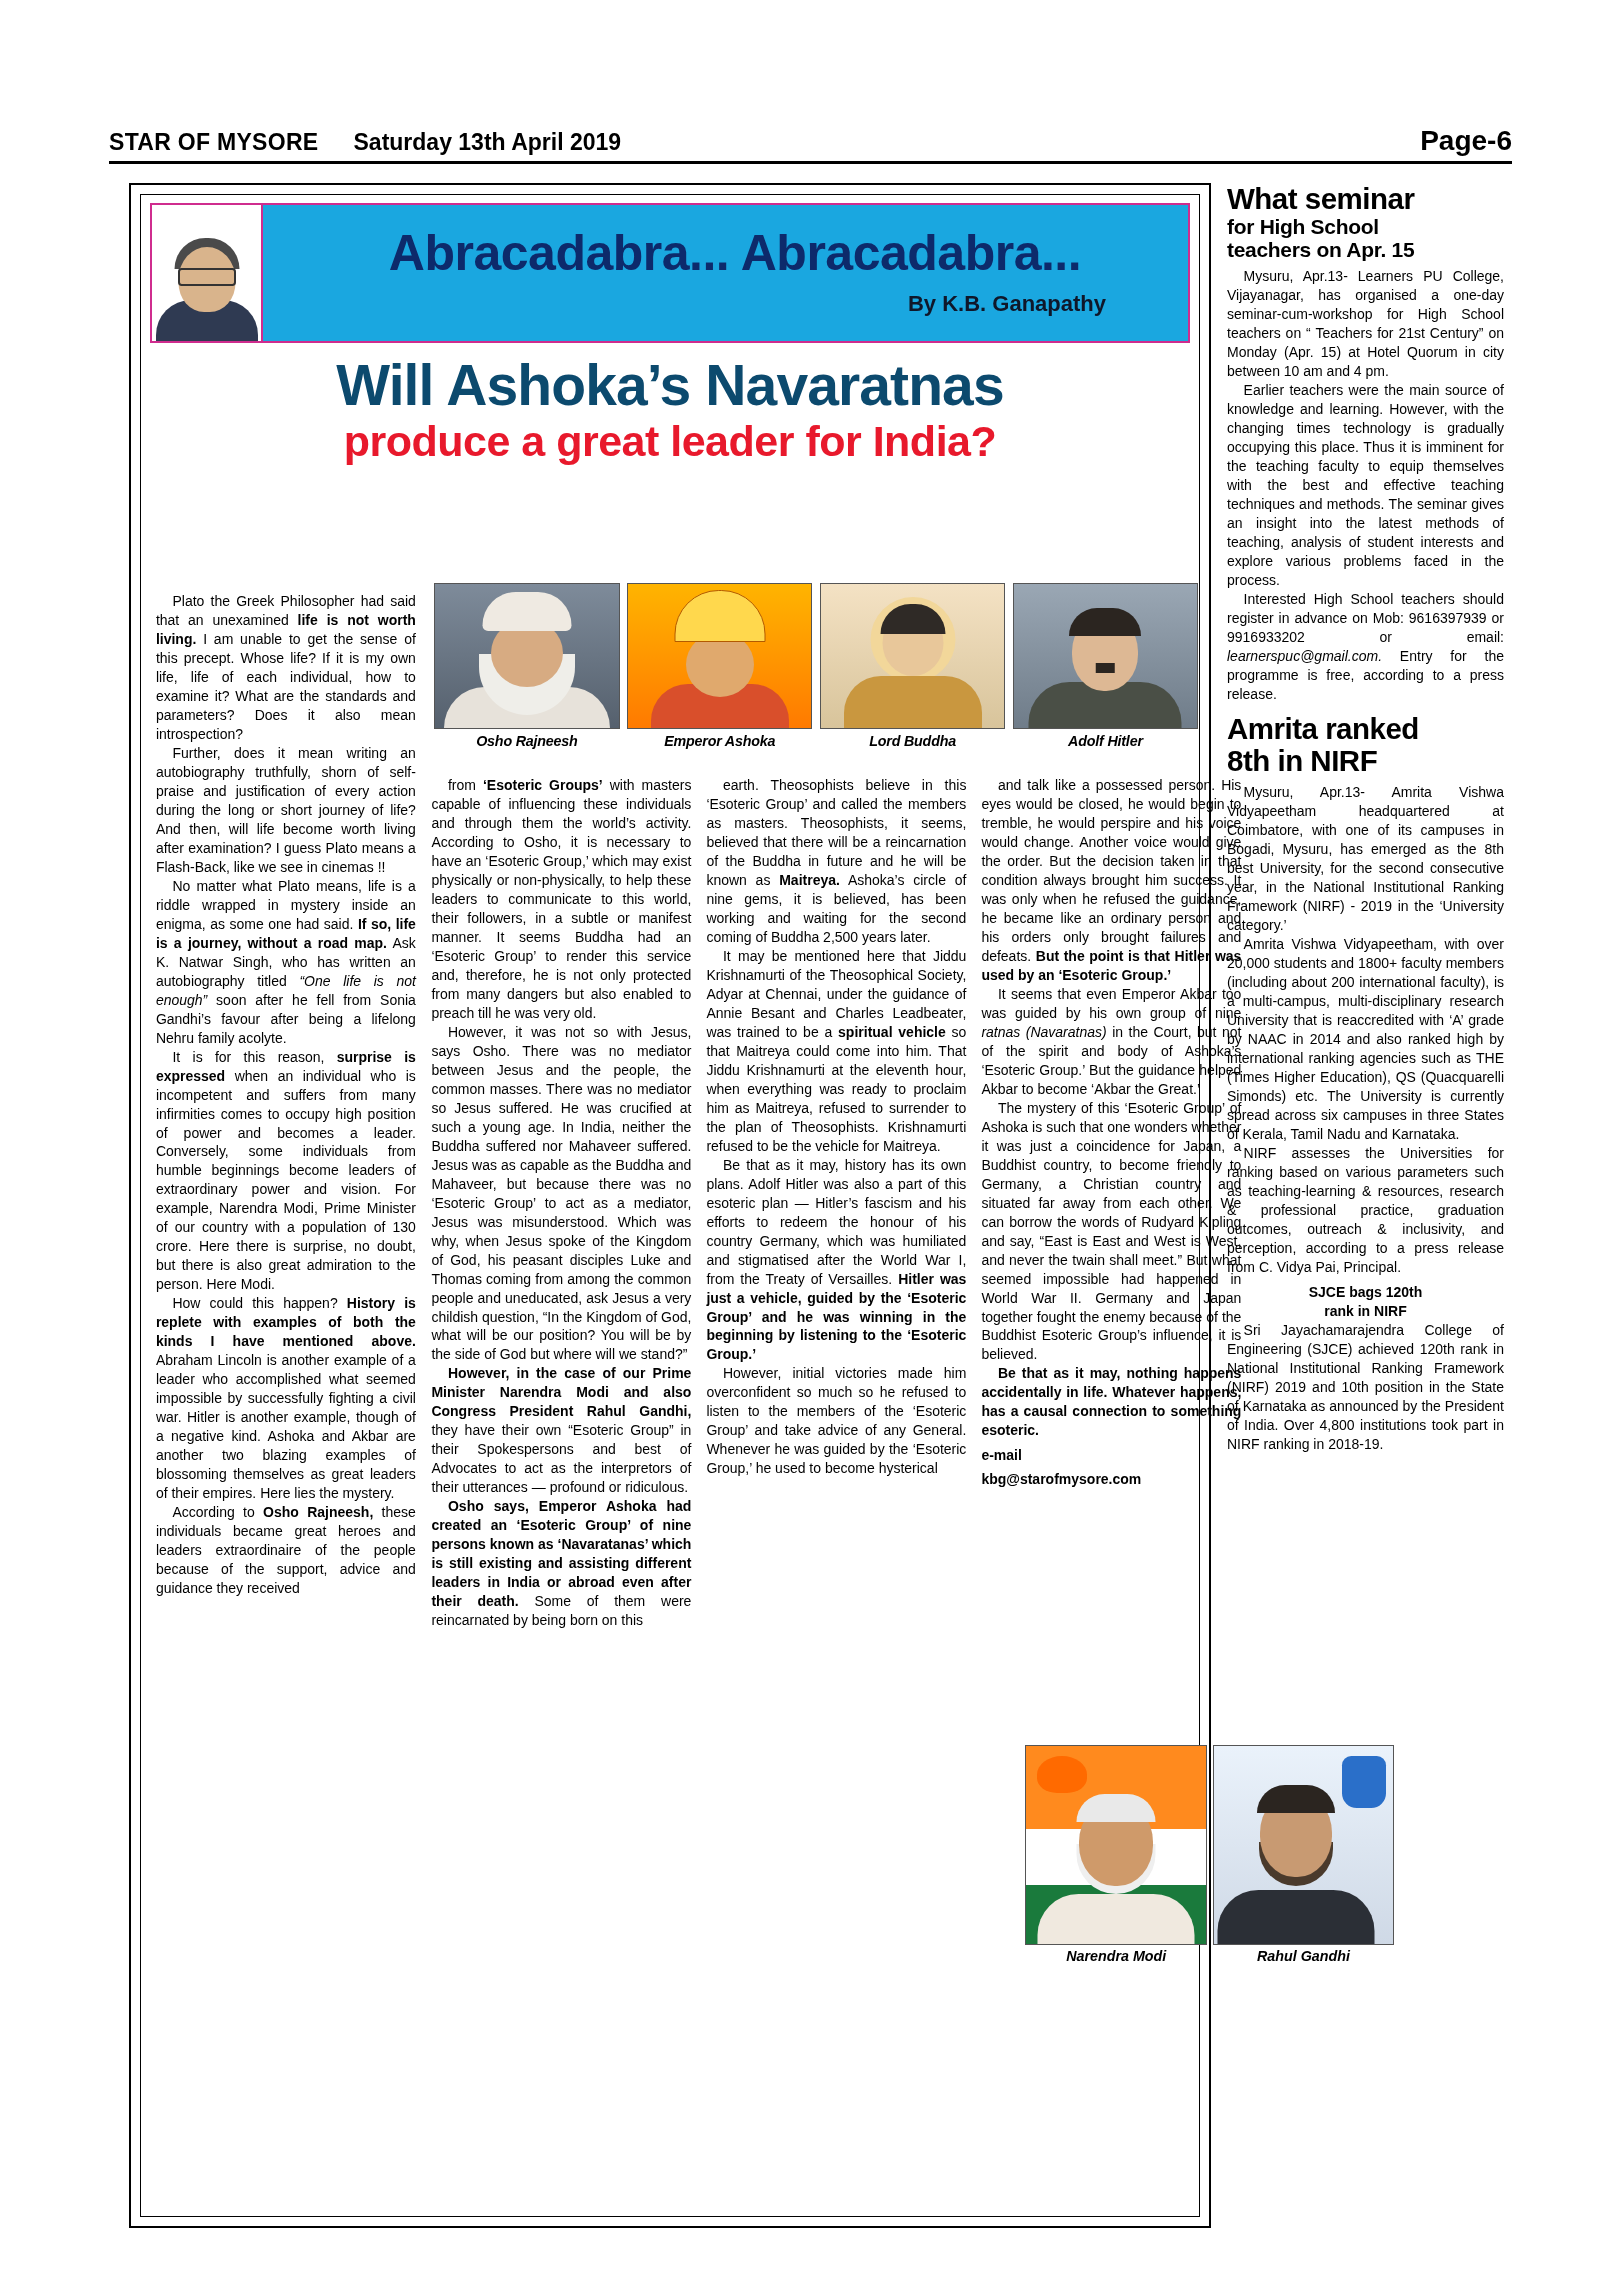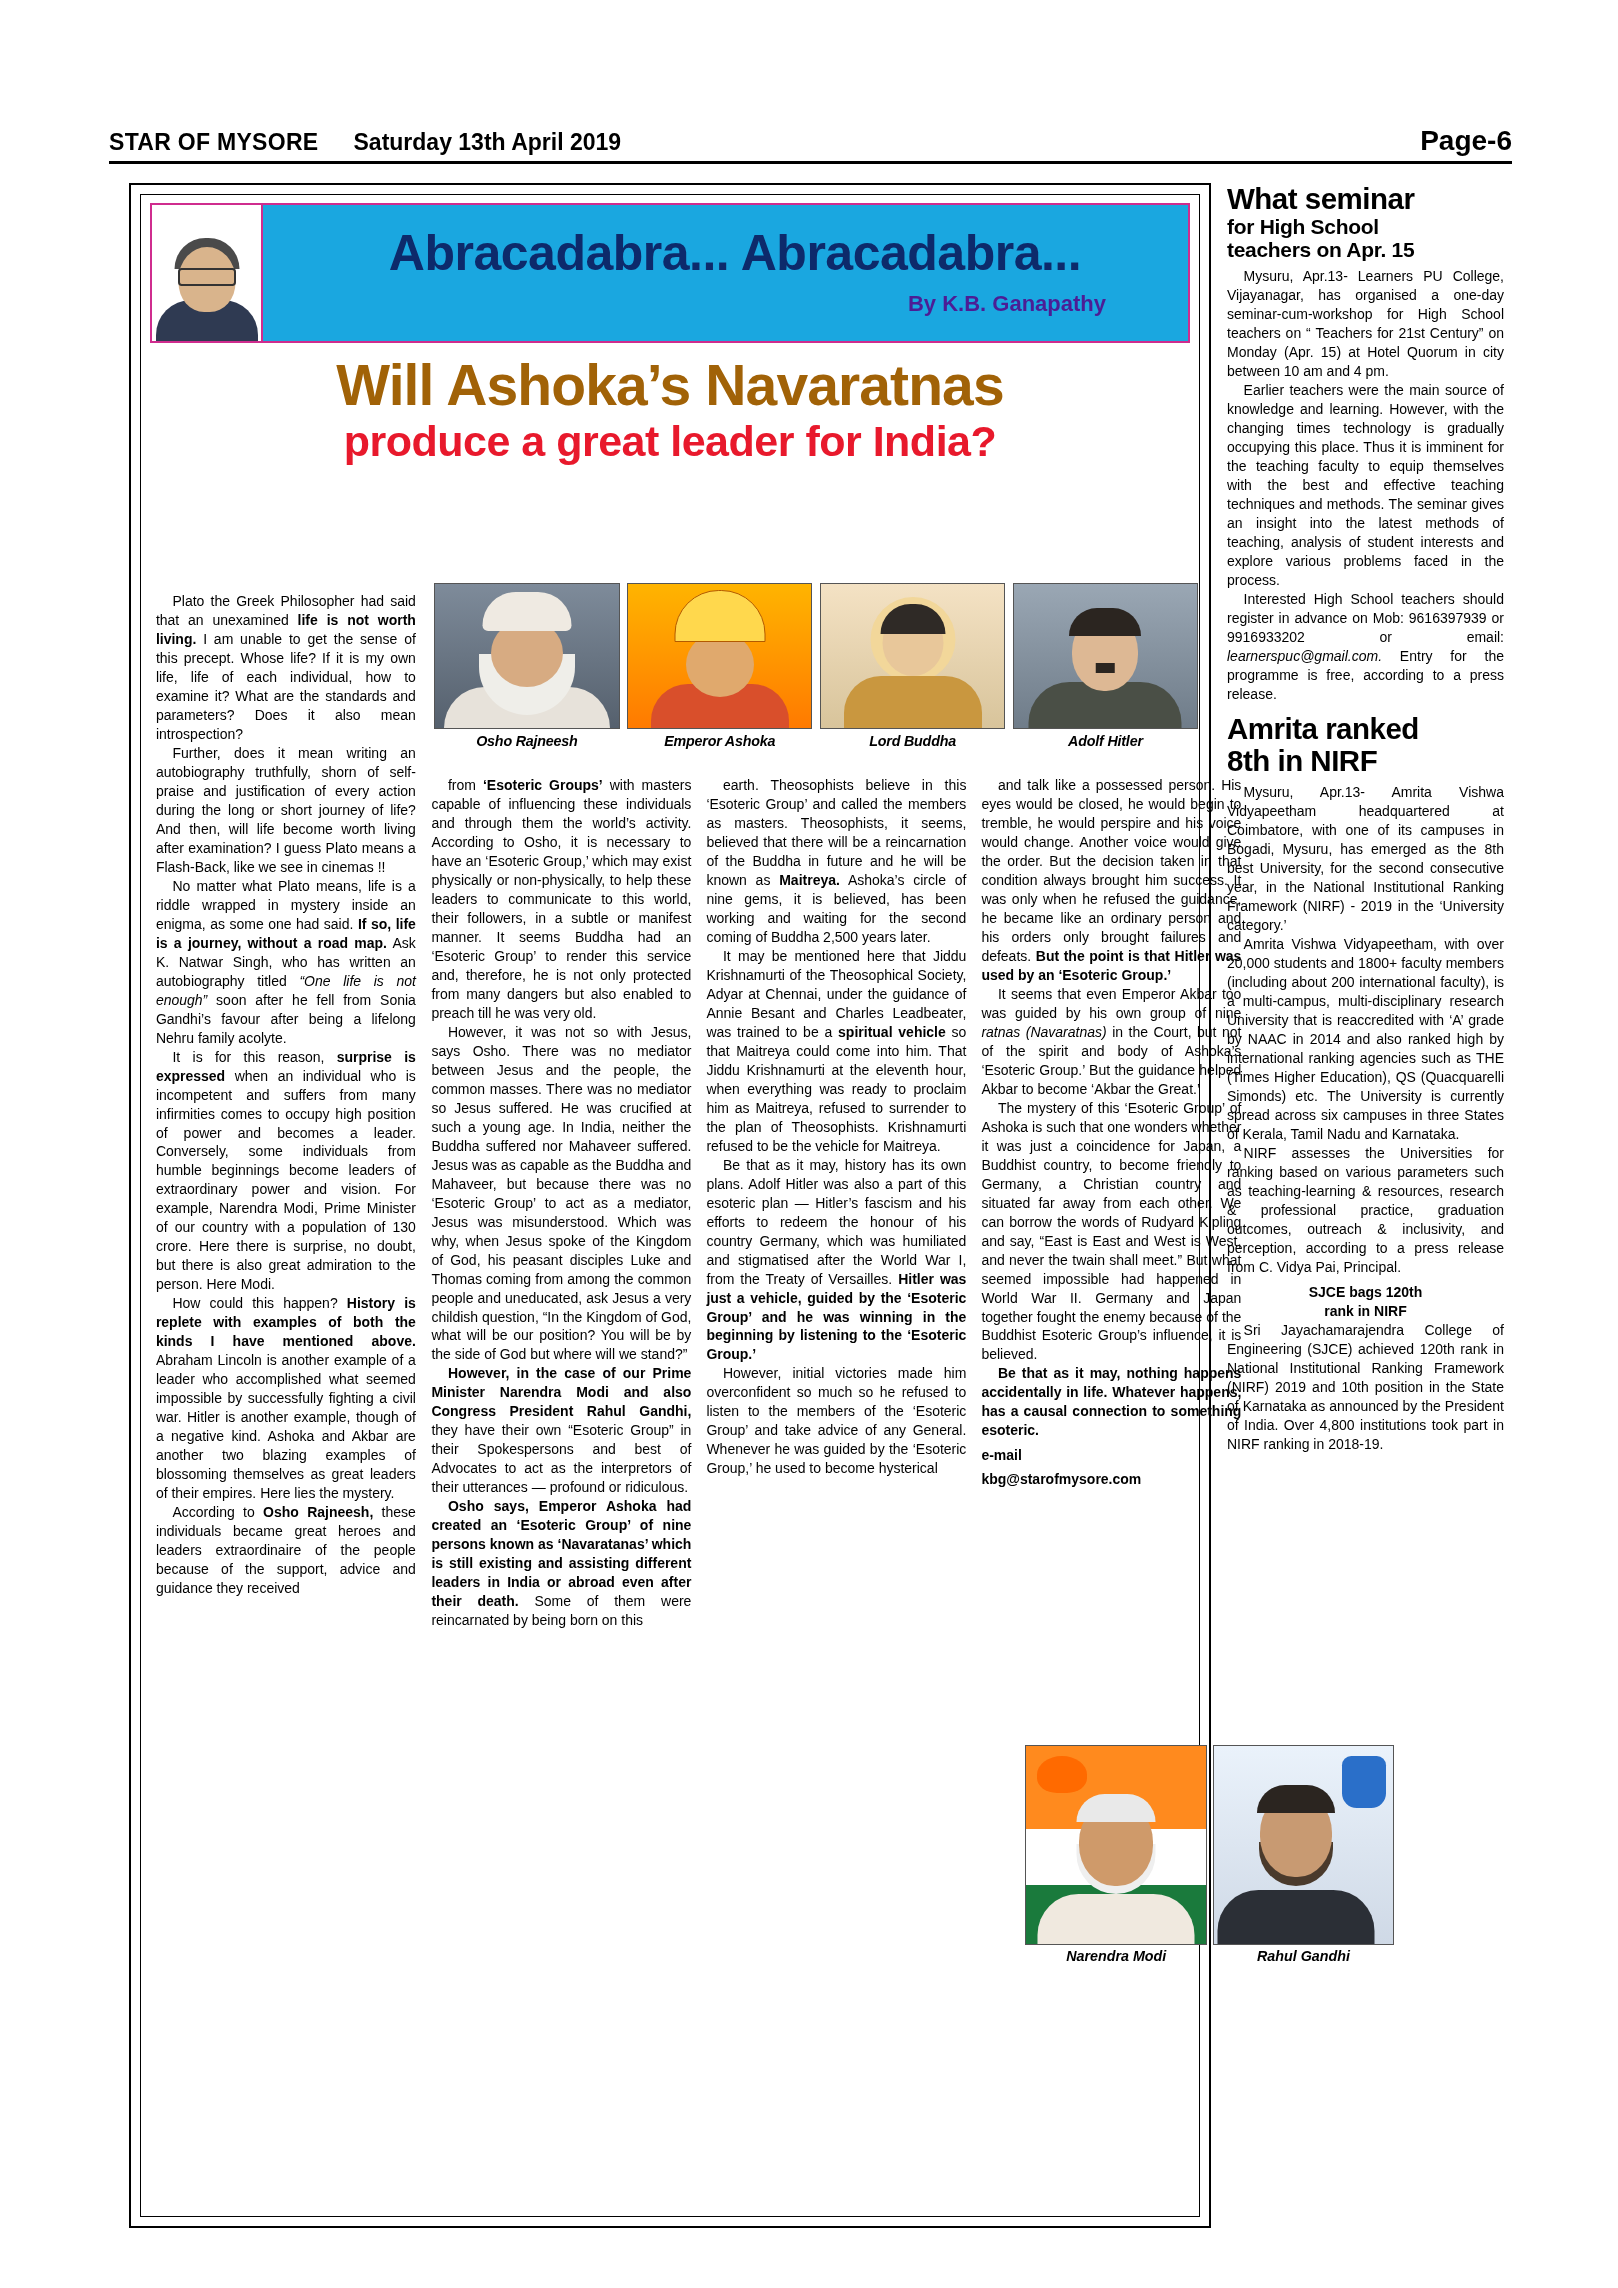--- a/index.html
+++ b/index.html
@@ -92,28 +92,28 @@
     display: flex; flex-direction: column; justify-content: center;
     padding: 0 16.6px;
   }
   .abra-title {
     font-size: 50px; font-weight: bold; color: #0d2a6b;
     letter-spacing: -0.5px; text-align: center;
     line-height: 1.0;
   }
   .abra-by {
     margin-top: 13px;
-    text-align: right; color: #4c1d95; font-size: 22px; font-weight: bold;
+    text-align: right; color: #0f172a; font-size: 22px; font-weight: bold;
     padding-right: 65px;
   }
   
   .headline1 {
     margin-top: 13px;
     text-align: center;
-    color: #a16207;
+    color: #0c4a6e;
     font-size: 57px;
     font-weight: bold;
     letter-spacing: -0.9px;
     line-height: 1.04;
   }
   .headline2 {
     text-align: center;
     color: #e8192c;
     font-size: 43px;
     font-weight: bold;

